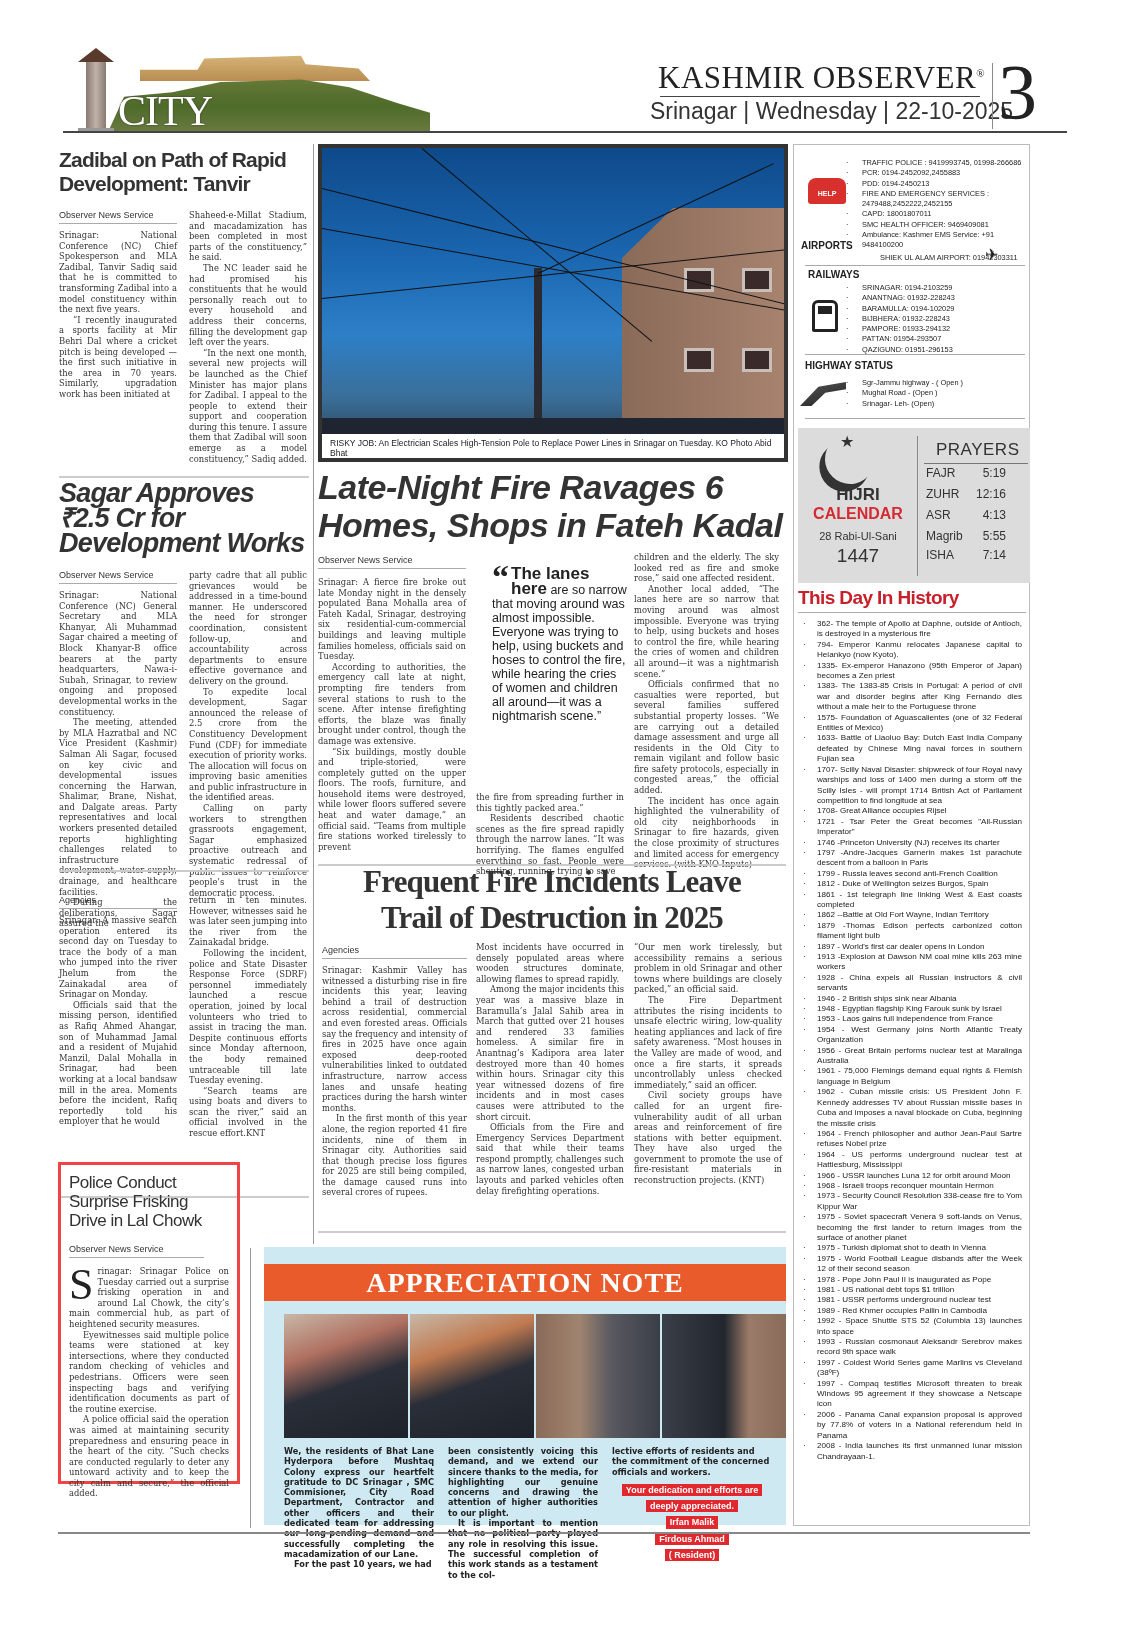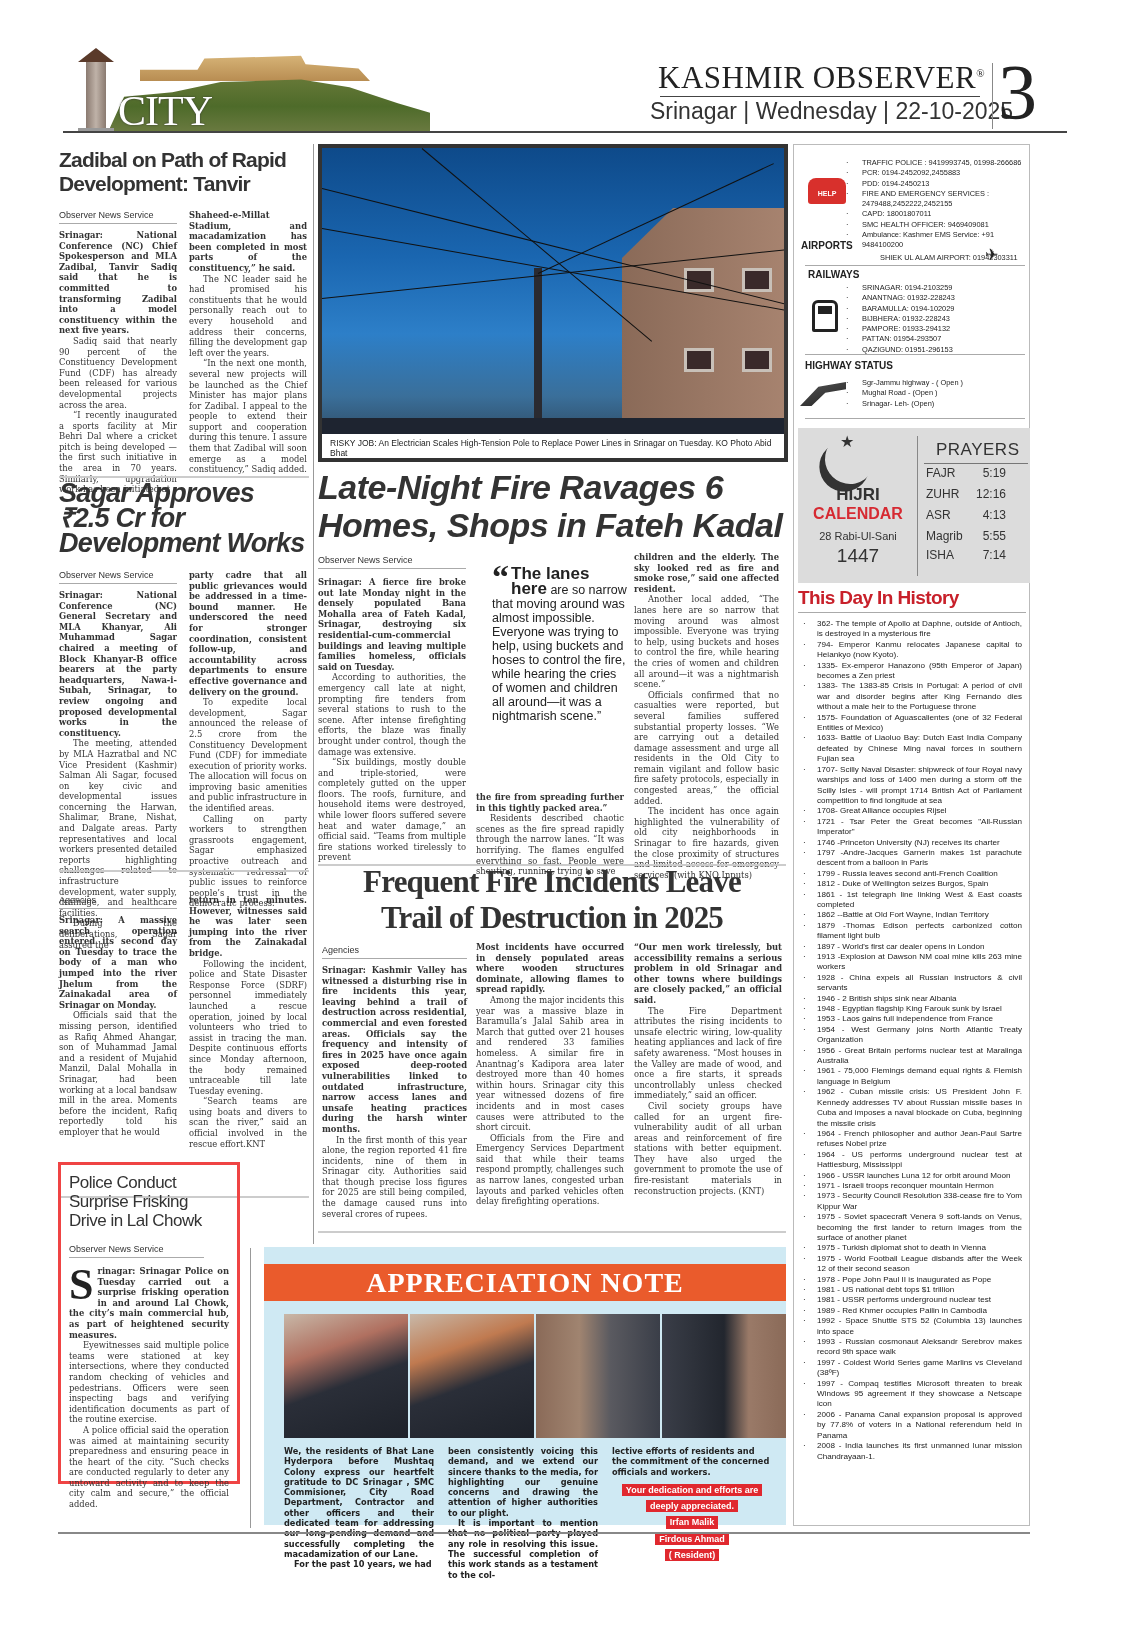--- a/index.html
+++ b/index.html
@@ -19,21 +19,21 @@
   .paper-date { left: 650px; top: 98px; font-family: "Liberation Sans", sans-serif; font-size: 23px; color: #333; }
   .page-num-sep { left: 992px; top: 63px; width: 1px; height: 66px; background: #888; }
   .page-num { left: 998px; top: 52px; font-family: "Liberation Serif", serif; font-size: 78px; color: #222; line-height: 80px; }
 
   
   .hl { font-family: "Liberation Sans", sans-serif; font-weight: bold; color: #333; letter-spacing: -0.8px; }
   .hl-serif { font-family: "Liberation Serif", serif; font-weight: bold; color: #333; letter-spacing: -0.8px; text-align: center; }
   .byline { font-family: "Liberation Sans", sans-serif; font-size: 9px; color: #333; border-bottom: 1px solid #aaa; padding-bottom: 3px; }
   .body { font-size: 8.4px; line-height: 10.6px; text-align: justify; color: #333; }
   .body p { text-indent: 14px; }
-  .body p:first-child { text-indent: 0; font-weight: bold; }
+  .body p:first-child { text-indent: 0; }
   .hr { height: 2px; background: #ccc; }
   .vr { width: 1px; background: #999; }
 
   
   .photo { left: 318px; top: 144px; width: 470px; height: 318px; border: 4px solid #333; background: linear-gradient(180deg,#0e4a8a 0%,#1a66b0 35%,#2d7fc8 60%,#3a6f9a 80%,#2a3a4a 100%); overflow:hidden; }
   .photo .pole { position:absolute; left: 212px; top: 120px; width: 8px; height: 160px; background:#2a2a30; }
   .photo .wire { position:absolute; height: 1px; background:#111; transform-origin: left; }
   .photo .house { position:absolute; left: 300px; top: 60px; width: 170px; height: 250px; background: linear-gradient(90deg,#8a6a58,#a88470); clip-path: polygon(30% 0, 100% 0, 100% 100%, 0 100%, 0 20%); }
   .photo .win { position:absolute; width: 30px; height: 24px; background:#3a2a2a; border:3px solid #c8c0b8; }
   .photo .ground { position:absolute; left:0; bottom:0; width:100%; height:40px; background:#1e2430; }
@@ -94,21 +94,20 @@
 <div class="abs" style="left:59px;top:148px;width:250px;">
   <div class="hl" style="font-size:21px;line-height:24px;">
     <div>Zadibal on Path of Rapid</div>
       <div>Development: Tanvir</div>
   </div>
   <div style="display:flex;gap:12px;margin-top:14px;">
     <div style="width:118px;">
       <div class="byline">Observer News Service</div>
       <div class="body" style="margin-top:6px;">
         <p>Srinagar: National Conference (NC) Chief Spokesperson and MLA Zadibal, Tanvir Sadiq said that he is committed to transforming Zadibal into a model constituency within the next five years.</p>
-          <p>Sadiq said that nearly 90 percent of the Constituency Development Fund (CDF) has already been released for various developmental projects across the area.</p>
           <p>“I recently inaugurated a sports facility at Mir Behri Dal where a cricket pitch is being developed — the first such initiative in the area in 70 years. Similarly, upgradation work has been initiated at</p>
       </div>
     </div>
     <div style="width:118px;" class="body">
       <p>Shaheed-e-Millat Stadium, and macadamization has been completed in most parts of the constituency,” he said.</p>
         <p>The NC leader said he had promised his constituents that he would personally reach out to every household and address their concerns, filling the development gap left over the years.</p>
         <p>“In the next one month, several new projects will be launched as the Chief Minister has major plans for Zadibal. I appeal to the people to extend their support and cooperation during this tenure. I assure them that Zadibal will soon emerge as a model constituency,” Sadiq added.</p>
     </div>
   </div>
 </div>
@@ -365,21 +364,21 @@
     <li>1946 - 2 British ships sink near Albania</li>
     <li>1948 - Egyptian flagship King Farouk sunk by Israel</li>
     <li>1953 - Laos gains full independence from France</li>
     <li>1954 - West Germany joins North Atlantic Treaty Organization</li>
     <li>1956 - Great Britain performs nuclear test at Maralinga Australia</li>
     <li>1961 - 75,000 Flemings demand equal rights &amp; Flemish language in Belgium</li>
     <li>1962 - Cuban missile crisis: US President John F. Kennedy addresses TV about Russian missile bases in Cuba and imposes a naval blockade on Cuba, beginning the missile crisis</li>
     <li>1964 - French philosopher and author Jean-Paul Sartre refuses Nobel prize</li>
     <li>1964 - US performs underground nuclear test at Hattiesburg, Mississippi</li>
     <li>1966 - USSR launches Luna 12 for orbit around Moon</li>
-    <li>1971 - Israeli troops reconquer mountain Hermon</li>
+    <li>1968 - Israeli troops reconquer mountain Hermon</li>
     <li>1973 - Security Council Resolution 338-cease fire to Yom Kippur War</li>
     <li>1975 - Soviet spacecraft Venera 9 soft-lands on Venus, becoming the first lander to return images from the surface of another planet</li>
     <li>1975 - Turkish diplomat shot to death in Vienna</li>
     <li>1975 - World Football League disbands after the Week 12 of their second season</li>
     <li>1978 - Pope John Paul II is inaugurated as Pope</li>
     <li>1981 - US national debt tops $1 trillion</li>
     <li>1981 - USSR performs underground nuclear test</li>
     <li>1989 - Red Khmer occupies Pailin in Cambodia</li>
     <li>1992 - Space Shuttle STS 52 (Columbia 13) launches into space</li>
     <li>1993 - Russian cosmonaut Aleksandr Serebrov makes record 9th space walk</li>

